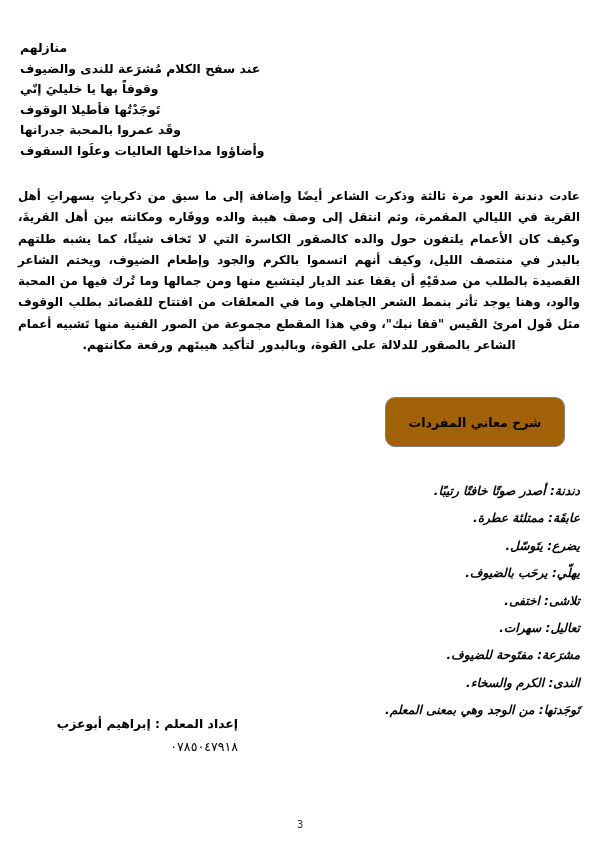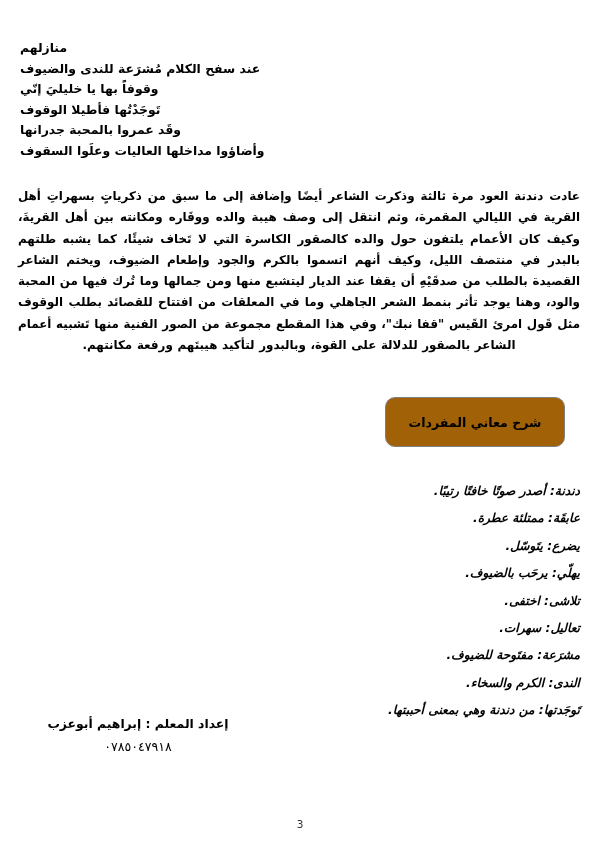--- a/index.html
+++ b/index.html
@@ -93,21 +93,20 @@
     line-height: 27.4px;
     white-space: nowrap;
   }
 
   
   .credit {
     position: absolute;
     top: 713px;
     left: 38px;
     width: 200px;
-    text-align: center;
     direction: rtl;
   }
 
   .credit-name {
     font-size: 12.4px;
     font-weight: bold;
     line-height: 22px;
     white-space: nowrap;
   }
 
@@ -154,21 +153,21 @@
 
   <div class="glossary">
     <div class="glossary-item">دندنة: أصدر صوتًا خافتًا رتيبًا.</div>
     <div class="glossary-item">عابقَة: ممتلئة عطرة.</div>
     <div class="glossary-item">يضرع: يتَوسّل.</div>
     <div class="glossary-item">يهلّي: يرحَب بالضيوف.</div>
     <div class="glossary-item">تلاشى: اختفى.</div>
     <div class="glossary-item">تعاليل: سهرات.</div>
     <div class="glossary-item">مشرَعة: مفتَوحة للضيوف.</div>
     <div class="glossary-item">الندى: الكرم والسخاء.</div>
-    <div class="glossary-item">تَوجَدتها: من دندنة وهي بمعنى أحببتها.</div>
+    <div class="glossary-item">تَوجَدتها: من الوجد وهي بمعنى المعلم.</div>
   </div>
 
   <div class="credit">
     <div class="credit-name">إعداد المعلم : إبراهيم أبوعزب</div>
     <div class="credit-phone">٠٧٨٥٠٤٧٩١٨</div>
   </div>
 
   <div class="page-number">3</div>
 
 </div>

